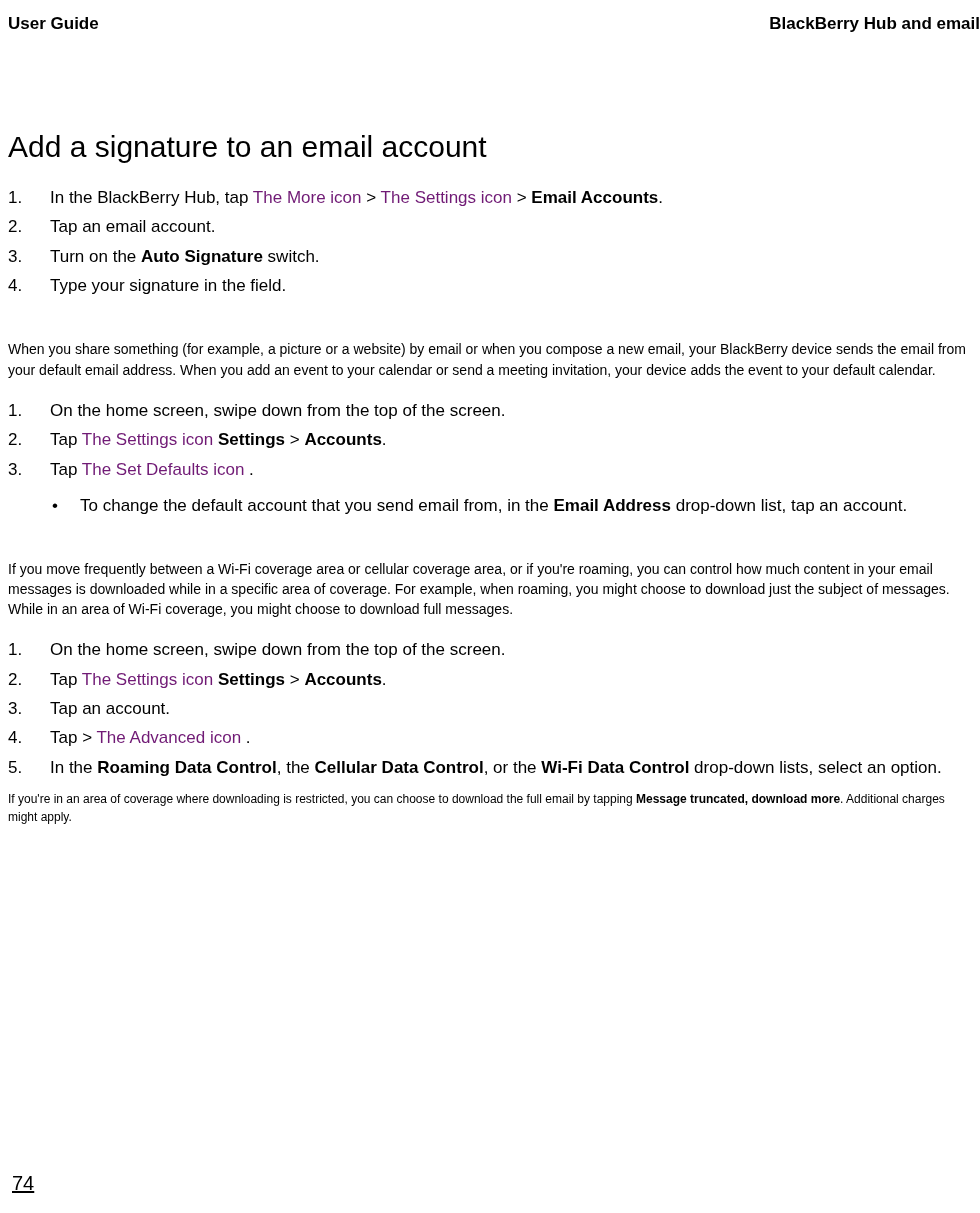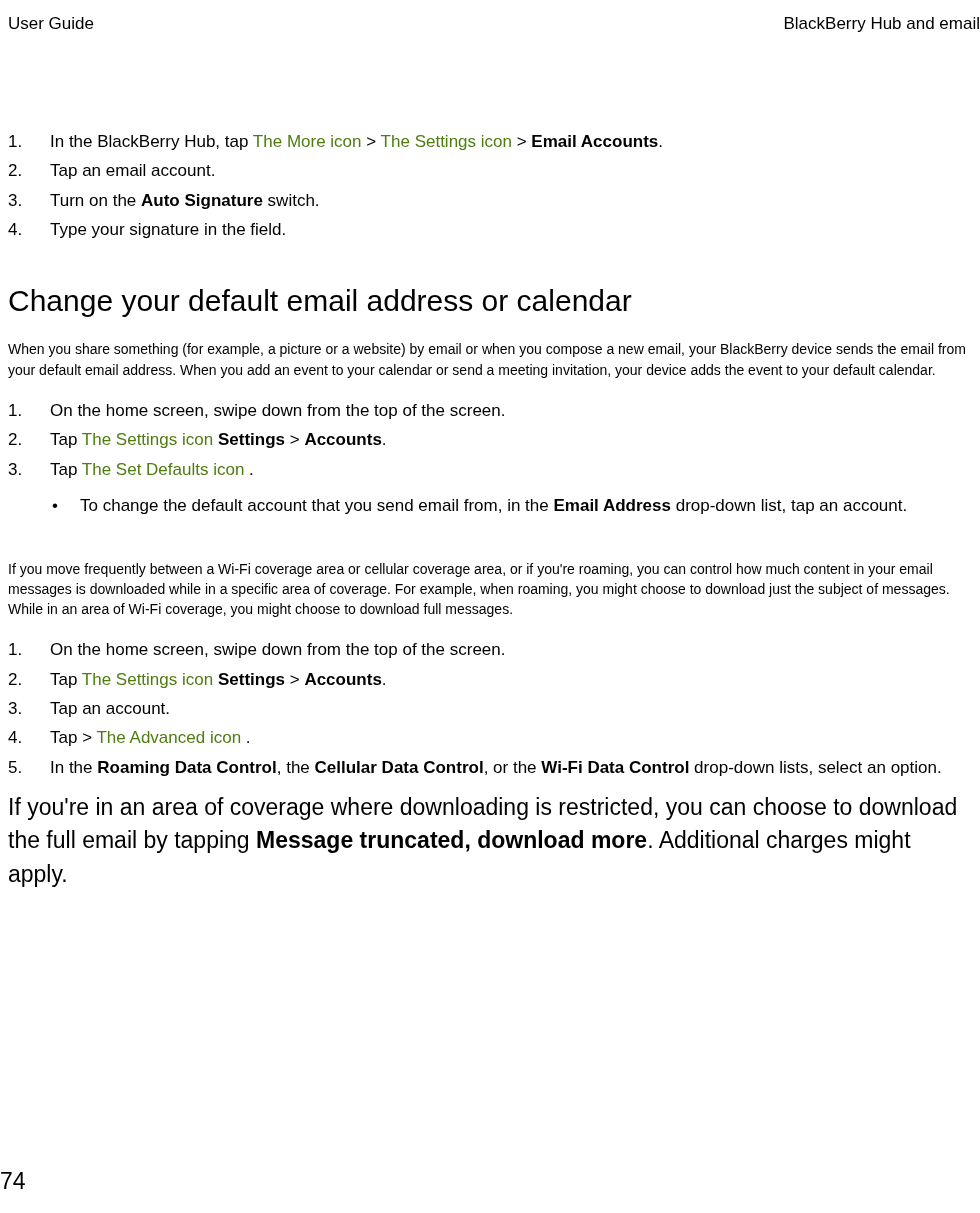--- a/index.html
+++ b/index.html
@@ -15,20 +15,21 @@
       width: 980px;
       height: 1213px;
       position: relative;
       padding: 0;
     }
     .header {
       display: flex;
       justify-content: space-between;
       padding: 14px 0 0 8px;
       font-size: 17px;
+      font-weight: bold;
     }
     .header-right {
       padding-right: 0;
     }
     .content {
       padding: 95px 8px 0 8px;
     }
     h2 {
       font-size: 30px;
       font-weight: 400;
@@ -74,67 +75,68 @@
       line-height: 1.5;
       margin-bottom: 4px;
     }
     ul > li::before {
       content: "•";
       position: absolute;
       left: 44px;
       top: 0;
     }
     .icon-ref {
-      color: #4d7c0f;
+      color: #701a75;
     }
     .bold {
       font-weight: 700;
     }
     .post-text {
-      font-size: 23px;
+      font-size: 12px;
       line-height: 1.45;
       margin-top: 2px;
     }
     .page-number {
       position: absolute;
       bottom: 18px;
-      left: 0;
-      font-size: 23px;
+      left: 12px;
+      font-size: 20px;
+      text-decoration: underline;
     }
   </style>
 </head>
 <body>
 
 <div class="header">
   <span>User Guide</span>
   <span class="header-right">BlackBerry Hub and email</span>
 </div>
 
 <div class="content">
 
   <div class="section">
+    <h2>Add a signature to an email account</h2>
     <ol>
       <li>
         <span>In the BlackBerry Hub, tap </span>
         <span class="icon-ref">The More icon</span>
         <span> &gt; </span>
         <span class="icon-ref">The Settings icon</span>
         <span> &gt; </span>
         <span class="bold">Email Accounts</span><span>.</span>
       </li>
       <li>Tap an email account.</li>
       <li>
         <span>Turn on the </span><span class="bold">Auto Signature</span><span> switch.</span>
       </li>
       <li>Type your signature in the field.</li>
     </ol>
   </div>
 
   <div class="section">
-    <h2>Change your default email address or calendar</h2>
     <p class="intro-text">When you share something (for example, a picture or a website) by email or when you compose a new email, your BlackBerry device sends the email from your default email address. When you add an event to your calendar or send a meeting invitation, your device adds the event to your default calendar.</p>
     <ol>
       <li>On the home screen, swipe down from the top of the screen.</li>
       <li>
         <span>Tap </span>
         <span class="icon-ref">The Settings icon</span>
         <span> </span>
         <span class="bold">Settings</span>
         <span> &gt; </span>
         <span class="bold">Accounts</span><span>.</span>

